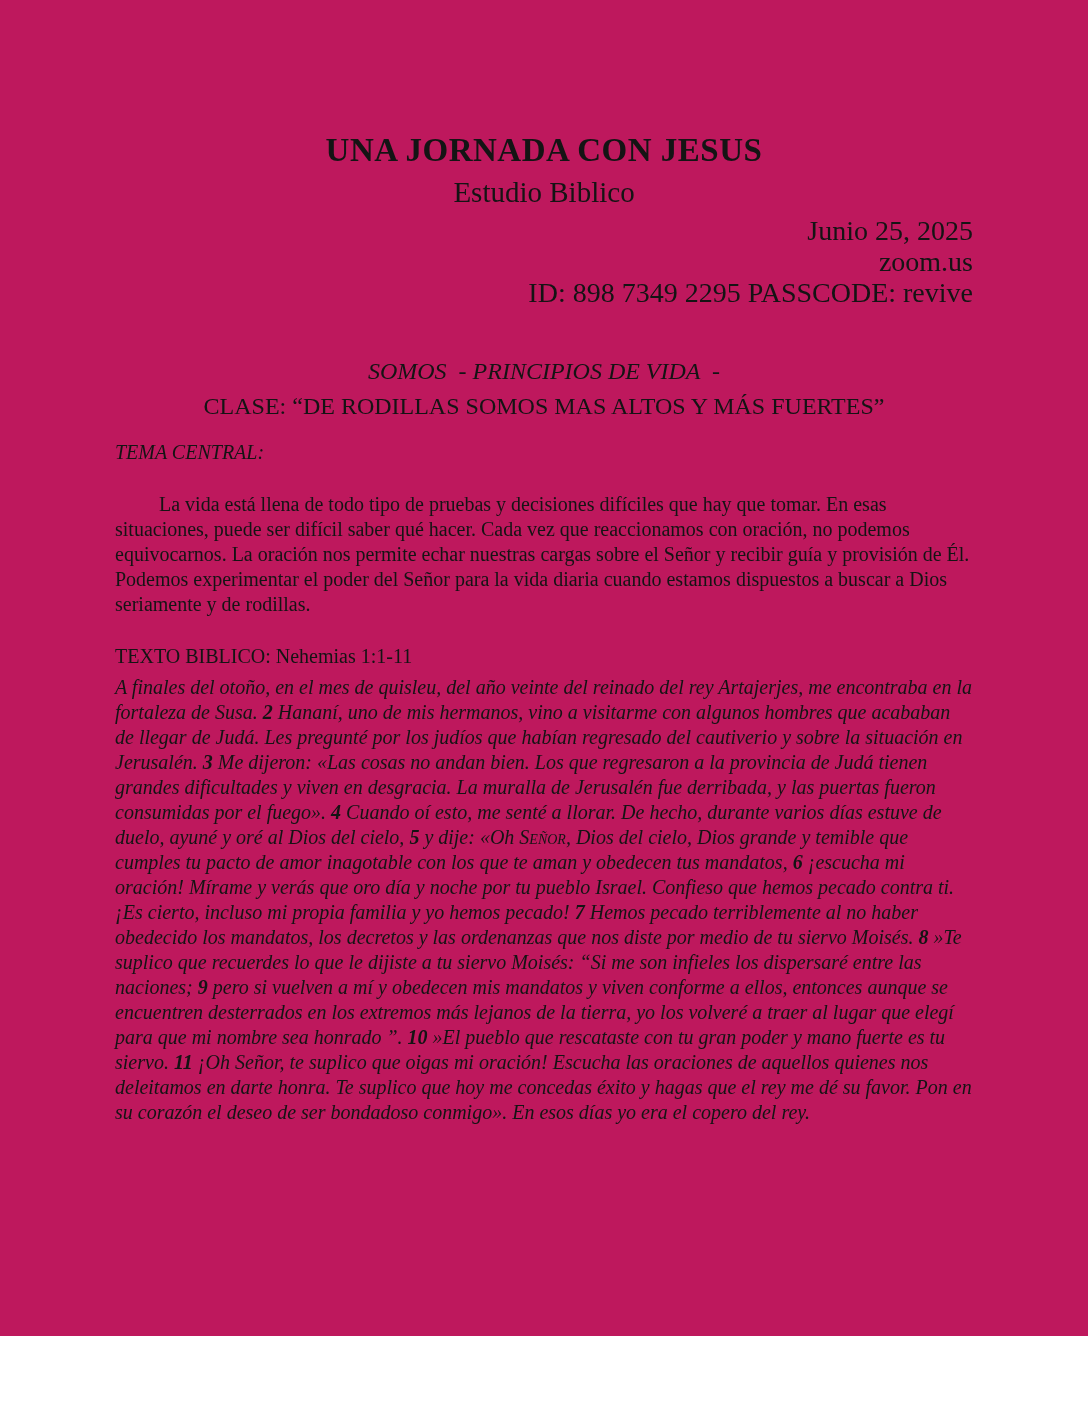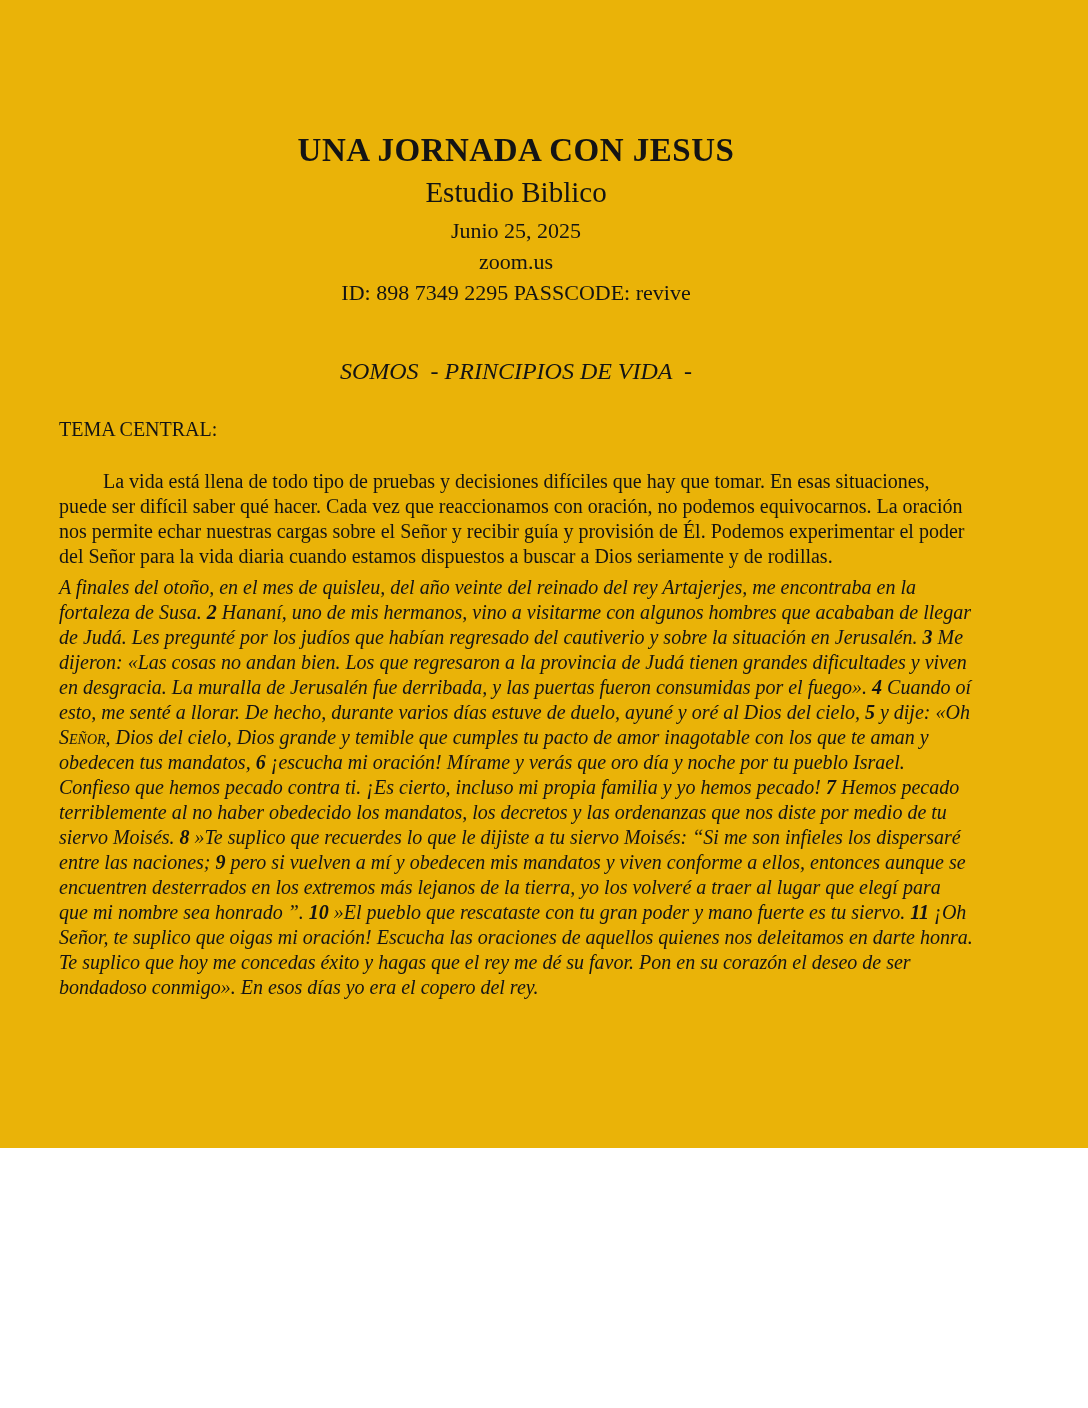--- a/index.html
+++ b/index.html
@@ -6,59 +6,59 @@
   html, body { background: #ffffff; }
   body {
     width: 1088px;
     height: 1408px;
     font-family: "Liberation Serif", serif;
     color: #141414;
     overflow: hidden;
   }
   .page {
     width: 1088px;
-    height: 1148px;
-    background: #eab308;
-    padding: 130px 115px 0 59px;
+    height: 1336px;
+    background: #be185d;
+    padding: 130px 115px 0 115px;
   }
   .doc-title {
     font-size: 33px;
     font-weight: bold;
     text-align: center;
     line-height: 40px;
     letter-spacing: 0.5px;
   }
   .doc-subtitle {
     font-size: 29px;
     text-align: center;
     line-height: 45px;
   }
   .meta-line {
-    font-size: 22px;
-    text-align: center;
+    font-size: 28px;
+    text-align: right;
     line-height: 31px;
   }
   .serie-line {
     font-size: 24px;
     font-style: italic;
     text-align: center;
     margin-top: 46px;
     line-height: 34px;
     white-space: pre-wrap;
   }
   .clase-line {
     font-size: 24px;
     text-align: center;
     line-height: 36px;
   }
   .section-label {
     font-size: 20px;
     line-height: 25px;
   }
-  .tema-label { margin-top: 29px; }
+  .tema-label { margin-top: 16px; font-style: italic; }
   .texto-label { margin-top: 27px; }
   .body-par {
     font-size: 20px;
     line-height: 25px;
     margin-top: 27px;
     text-indent: 44px;
     text-align: left;
   }
   .passage {
     font-size: 20px;
@@ -80,21 +80,23 @@
   <div class="doc-subtitle">Estudio Biblico</div>
 
   <div class="meta-line">Junio 25, 2025</div>
 
   <div class="meta-line">zoom.us</div>
 
   <div class="meta-line">ID: 898 7349 2295 PASSCODE: revive</div>
 
   <div class="serie-line">SOMOS  - PRINCIPIOS DE VIDA  -</div>
 
+  <div class="clase-line">CLASE: “DE RODILLAS SOMOS MAS ALTOS Y MÁS FUERTES”</div>
 
   <div class="section-label tema-label">TEMA CENTRAL:</div>
 
   <p class="body-par">La vida está llena de todo tipo de pruebas y decisiones difíciles que hay que tomar. En esas situaciones, puede ser difícil saber qué hacer. Cada vez que reaccionamos con oración, no podemos equivocarnos. La oración nos permite echar nuestras cargas sobre el Señor y recibir guía y provisión de Él. Podemos experimentar el poder del Señor para la vida diaria cuando estamos dispuestos a buscar a Dios seriamente y de rodillas.</p>
 
+  <div class="section-label texto-label">TEXTO BIBLICO: Nehemias 1:1-11</div>
 
   <p class="passage"><span>A finales del otoño, en el mes de quisleu, del año veinte del reinado del rey Artajerjes, me encontraba en la fortaleza de Susa. </span><b>2</b><span> Hananí, uno de mis hermanos, vino a visitarme con algunos hombres que acababan de llegar de Judá. Les pregunté por los judíos que habían regresado del cautiverio y sobre la situación en Jerusalén. </span><b>3</b><span> Me dijeron: «Las cosas no andan bien. Los que regresaron a la provincia de Judá tienen grandes dificultades y viven en desgracia. La muralla de Jerusalén fue derribada, y las puertas fueron consumidas por el fuego». </span><b>4</b><span> Cuando oí esto, me senté a llorar. De hecho, durante varios días estuve de duelo, ayuné y oré al Dios del cielo, </span><b>5</b><span> y dije: «Oh </span><span class="sc">Señor</span><span>, Dios del cielo, Dios grande y temible que cumples tu pacto de amor inagotable con los que te aman y obedecen tus mandatos, </span><b>6</b><span> ¡escucha mi oración! Mírame y verás que oro día y noche por tu pueblo Israel. Confieso que hemos pecado contra ti. ¡Es cierto, incluso mi propia familia y yo hemos pecado! </span><b>7</b><span> Hemos pecado terriblemente al no haber obedecido los mandatos, los decretos y las ordenanzas que nos diste por medio de tu siervo Moisés. </span><b>8</b><span> »Te suplico que recuerdes lo que le dijiste a tu siervo Moisés: “Si me son infieles los dispersaré entre las naciones; </span><b>9</b><span> pero si vuelven a mí y obedecen mis mandatos y viven conforme a ellos, entonces aunque se encuentren desterrados en los extremos más lejanos de la tierra, yo los volveré a traer al lugar que elegí para que mi nombre sea honrado ”. </span><b>10</b><span> »El pueblo que rescataste con tu gran poder y mano fuerte es tu siervo. </span><b>11</b><span> ¡Oh Señor, te suplico que oigas mi oración! Escucha las oraciones de aquellos quienes nos deleitamos en darte honra. Te suplico que hoy me concedas éxito y hagas que el rey me dé su favor. Pon en su corazón el deseo de ser bondadoso conmigo». En esos días yo era el copero del rey.</span></p>
 
 </div>
 
 </body></html>

